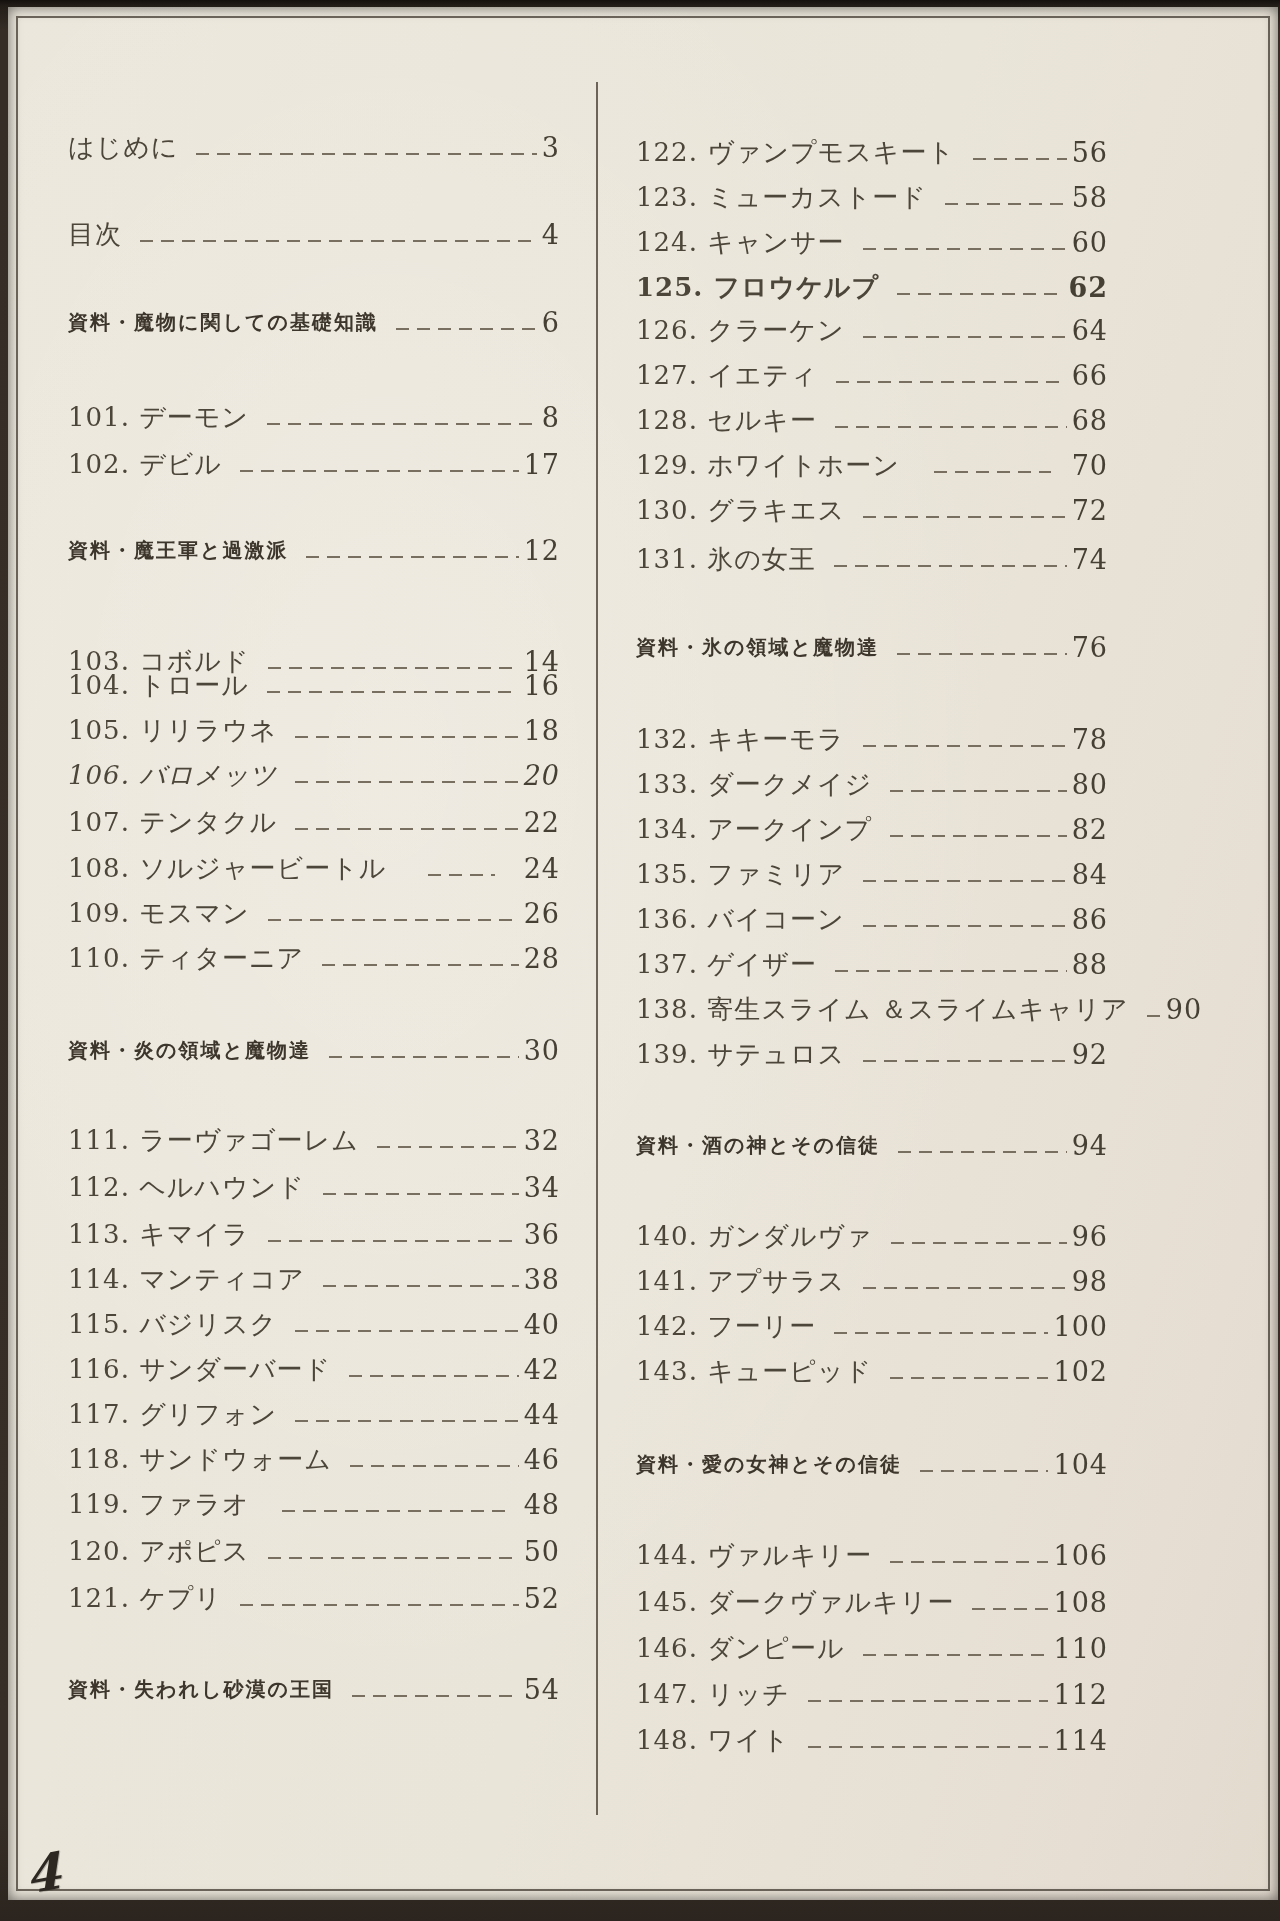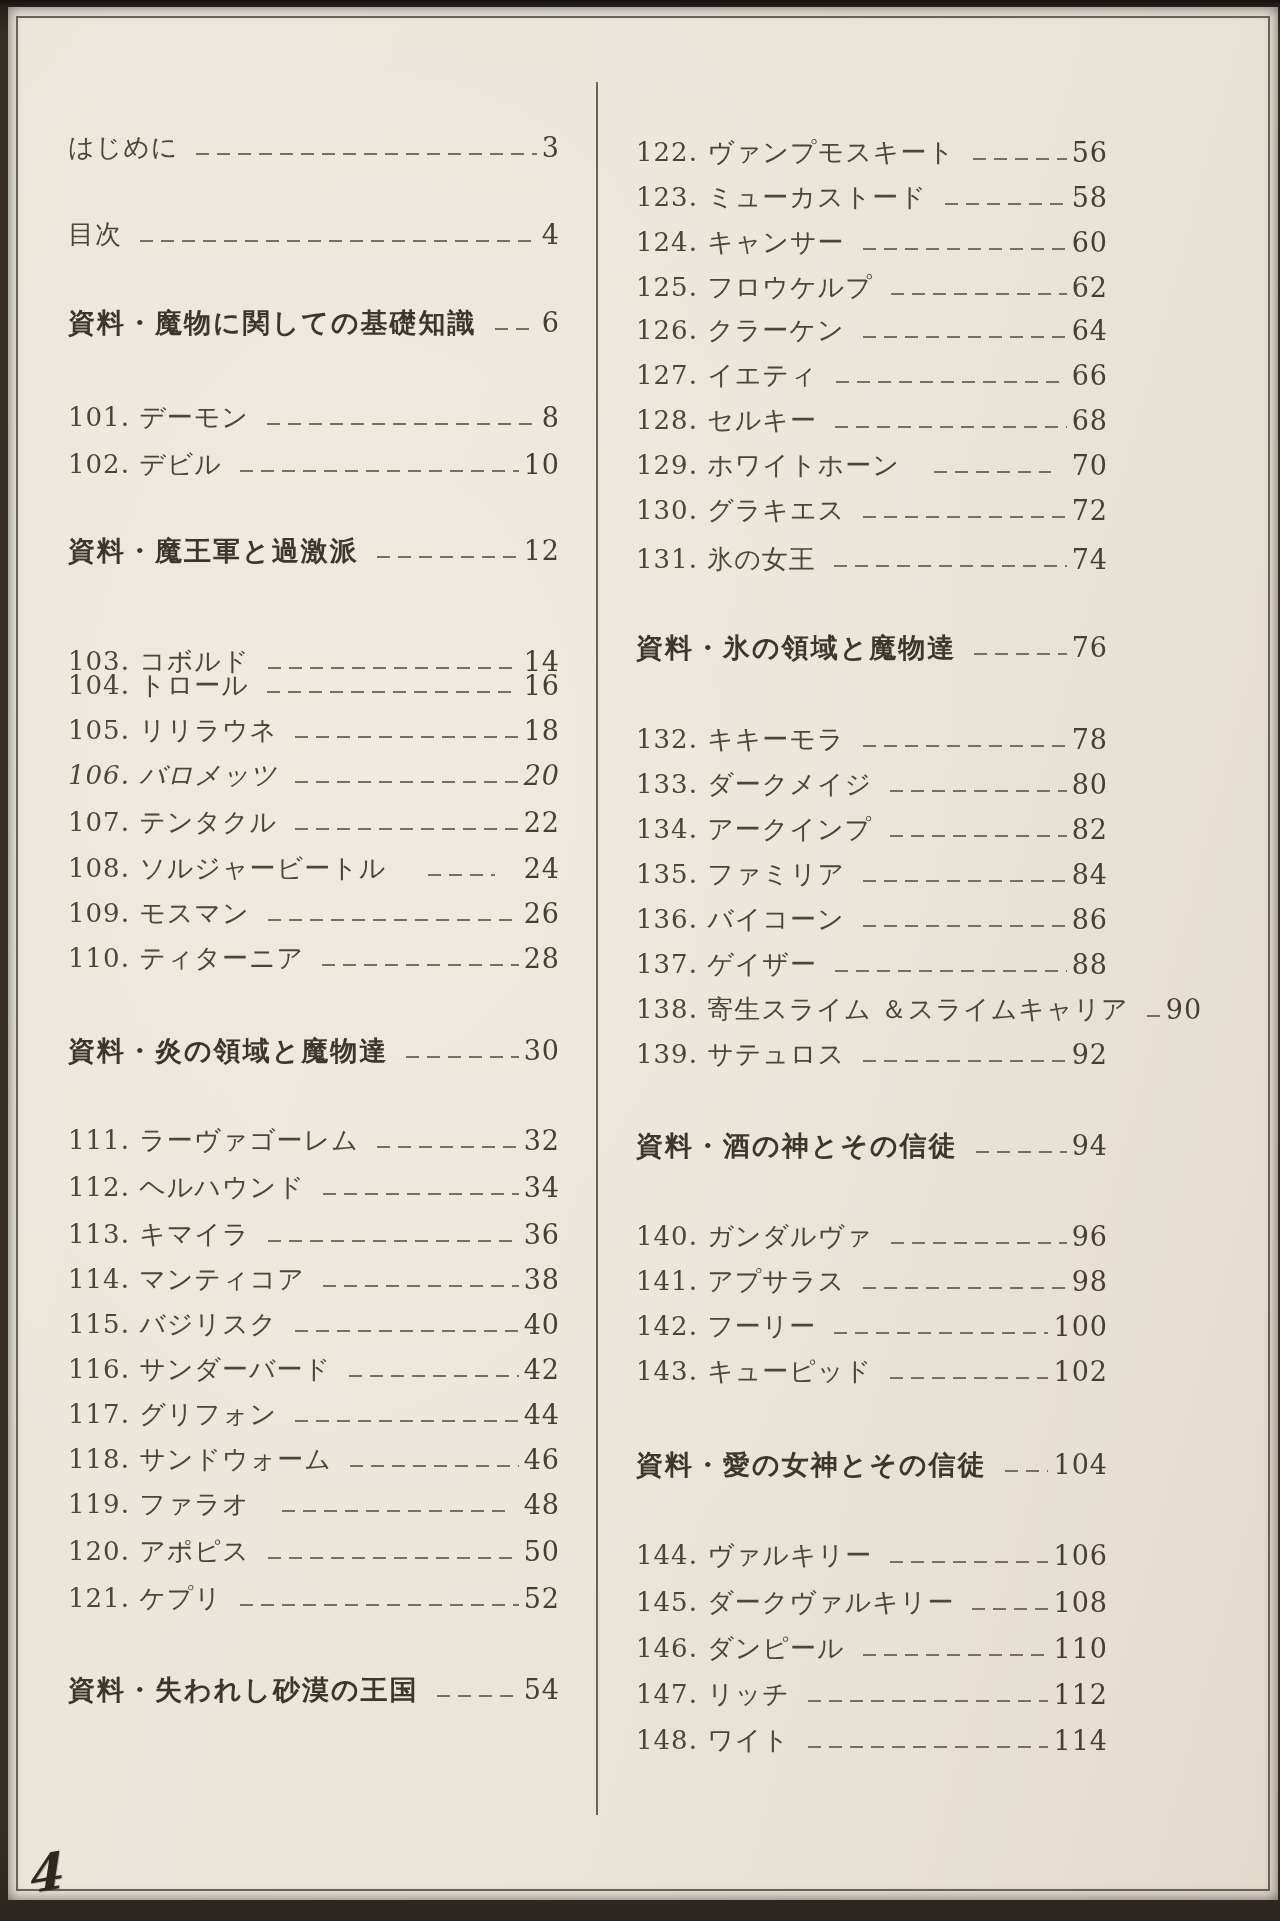--- a/index.html
+++ b/index.html
@@ -26,21 +26,21 @@
   }
   .col { position:absolute; top:0; height:100%; }
   .row {
     position:absolute; left:0; width:100%; height:46px;
     display:flex; align-items:center; white-space:nowrap;
   }
   .lab {
     font-size:26px; color:#4c4539; letter-spacing:1px; line-height:1;
   }
   .row.section .lab {
-    font-weight:bold; color:#3c362c; font-size:27px; letter-spacing:2px;
+    font-weight:bold; color:#3c362c; font-size:20px; letter-spacing:2px;
   }
   .leader {
     flex:1; height:2px; min-width:14px;
     margin:13px 5px 0 18px;
     background-image:repeating-linear-gradient(90deg,#786f60 0 13px,rgba(0,0,0,0) 13px 21px);
   }
   .num {
     font-size:27px; color:#453f34; line-height:1; letter-spacing:1px;
   }
   .hand-num {
@@ -73,21 +73,21 @@
         <span class="num">6</span>
       </div>
       <div class="row" style="top: 387px;">
         <span class="lab">101. デーモン</span>
         <span class="leader"></span>
         <span class="num">8</span>
       </div>
       <div class="row" style="top: 434px;">
         <span class="lab">102. デビル</span>
         <span class="leader"></span>
-        <span class="num">10</span>
+        <span class="num">17</span>
       </div>
       <div class="row section" style="top: 520px;">
         <span class="lab">資料・魔王軍と過激派</span>
         <span class="leader"></span>
         <span class="num">12</span>
       </div>
       <div class="row" style="top: 610px; margin-top: 21px;">
         <span class="lab">103. コボルド</span>
         <span class="leader"></span>
         <span class="num">14</span>
@@ -202,21 +202,21 @@
       <div class="row" style="top: 167px;">
         <span class="lab">123. ミューカストード</span>
         <span class="leader"></span>
         <span class="num">58</span>
       </div>
       <div class="row" style="top: 212px;">
         <span class="lab">124. キャンサー</span>
         <span class="leader"></span>
         <span class="num">60</span>
       </div>
-      <div class="row" style="top: 257px;">
+      <div class="row" style="top: 257px; font-weight: bold;">
         <span class="lab">125. フロウケルプ</span>
         <span class="leader"></span>
         <span class="num">62</span>
       </div>
       <div class="row" style="top: 300px;">
         <span class="lab">126. クラーケン</span>
         <span class="leader"></span>
         <span class="num">64</span>
       </div>
       <div class="row" style="top: 345px;">

